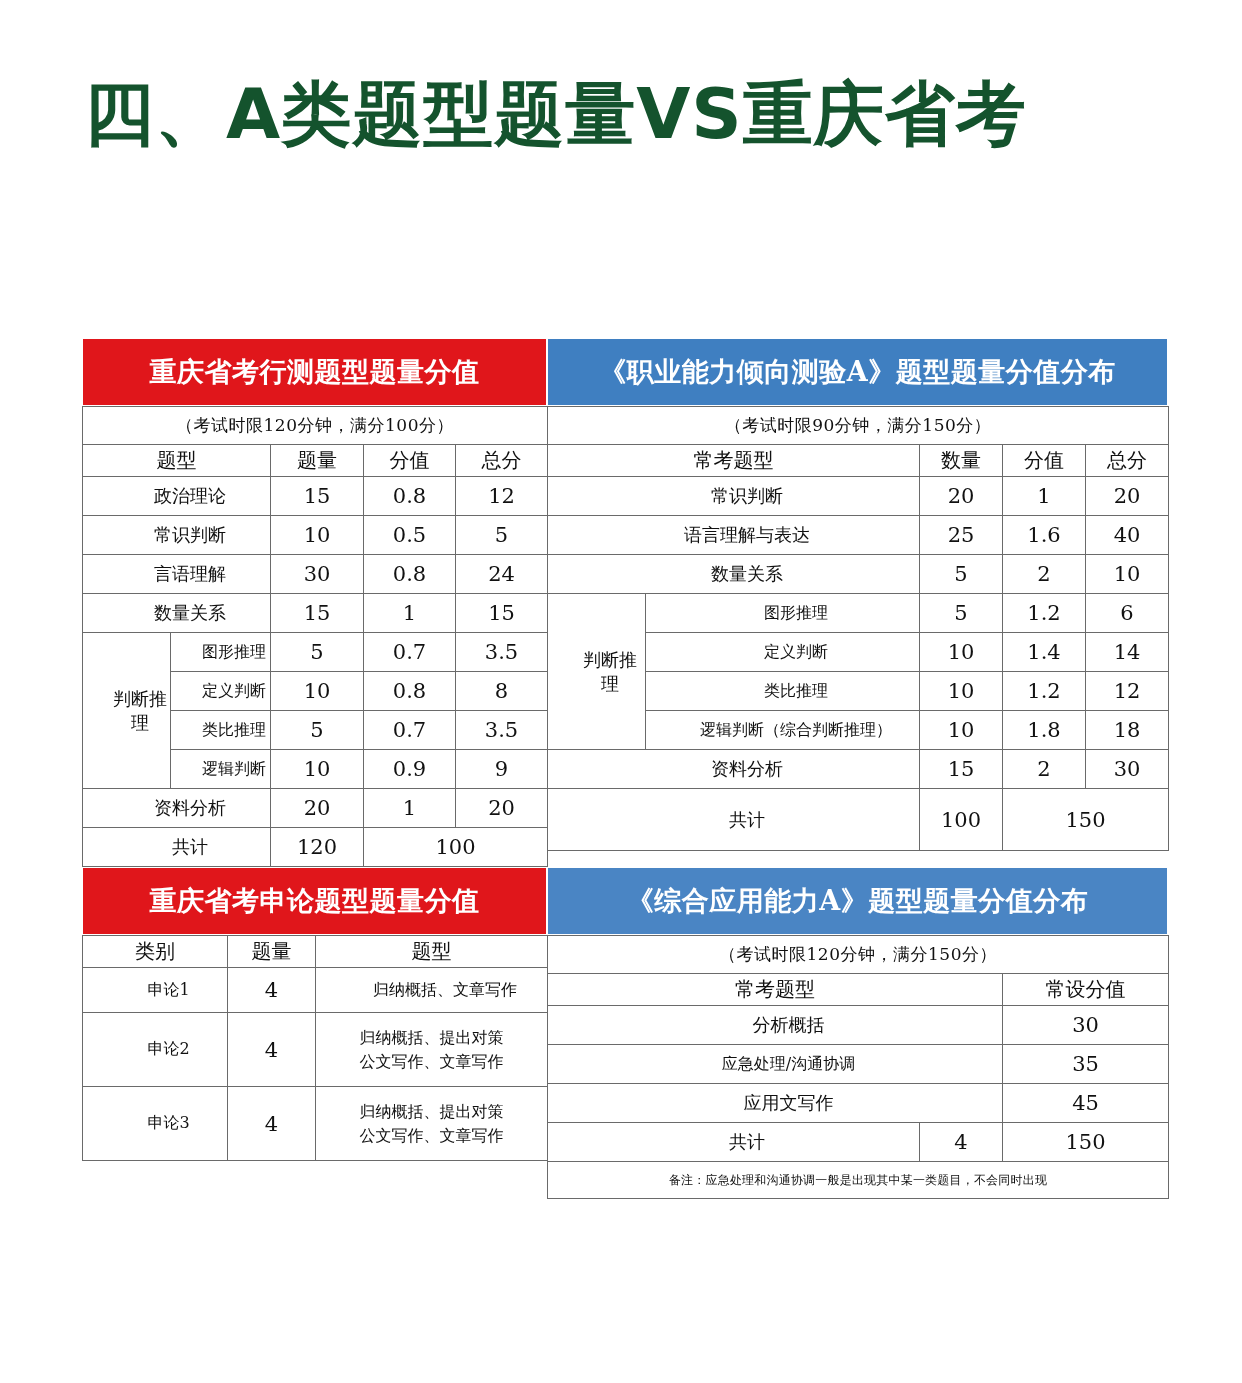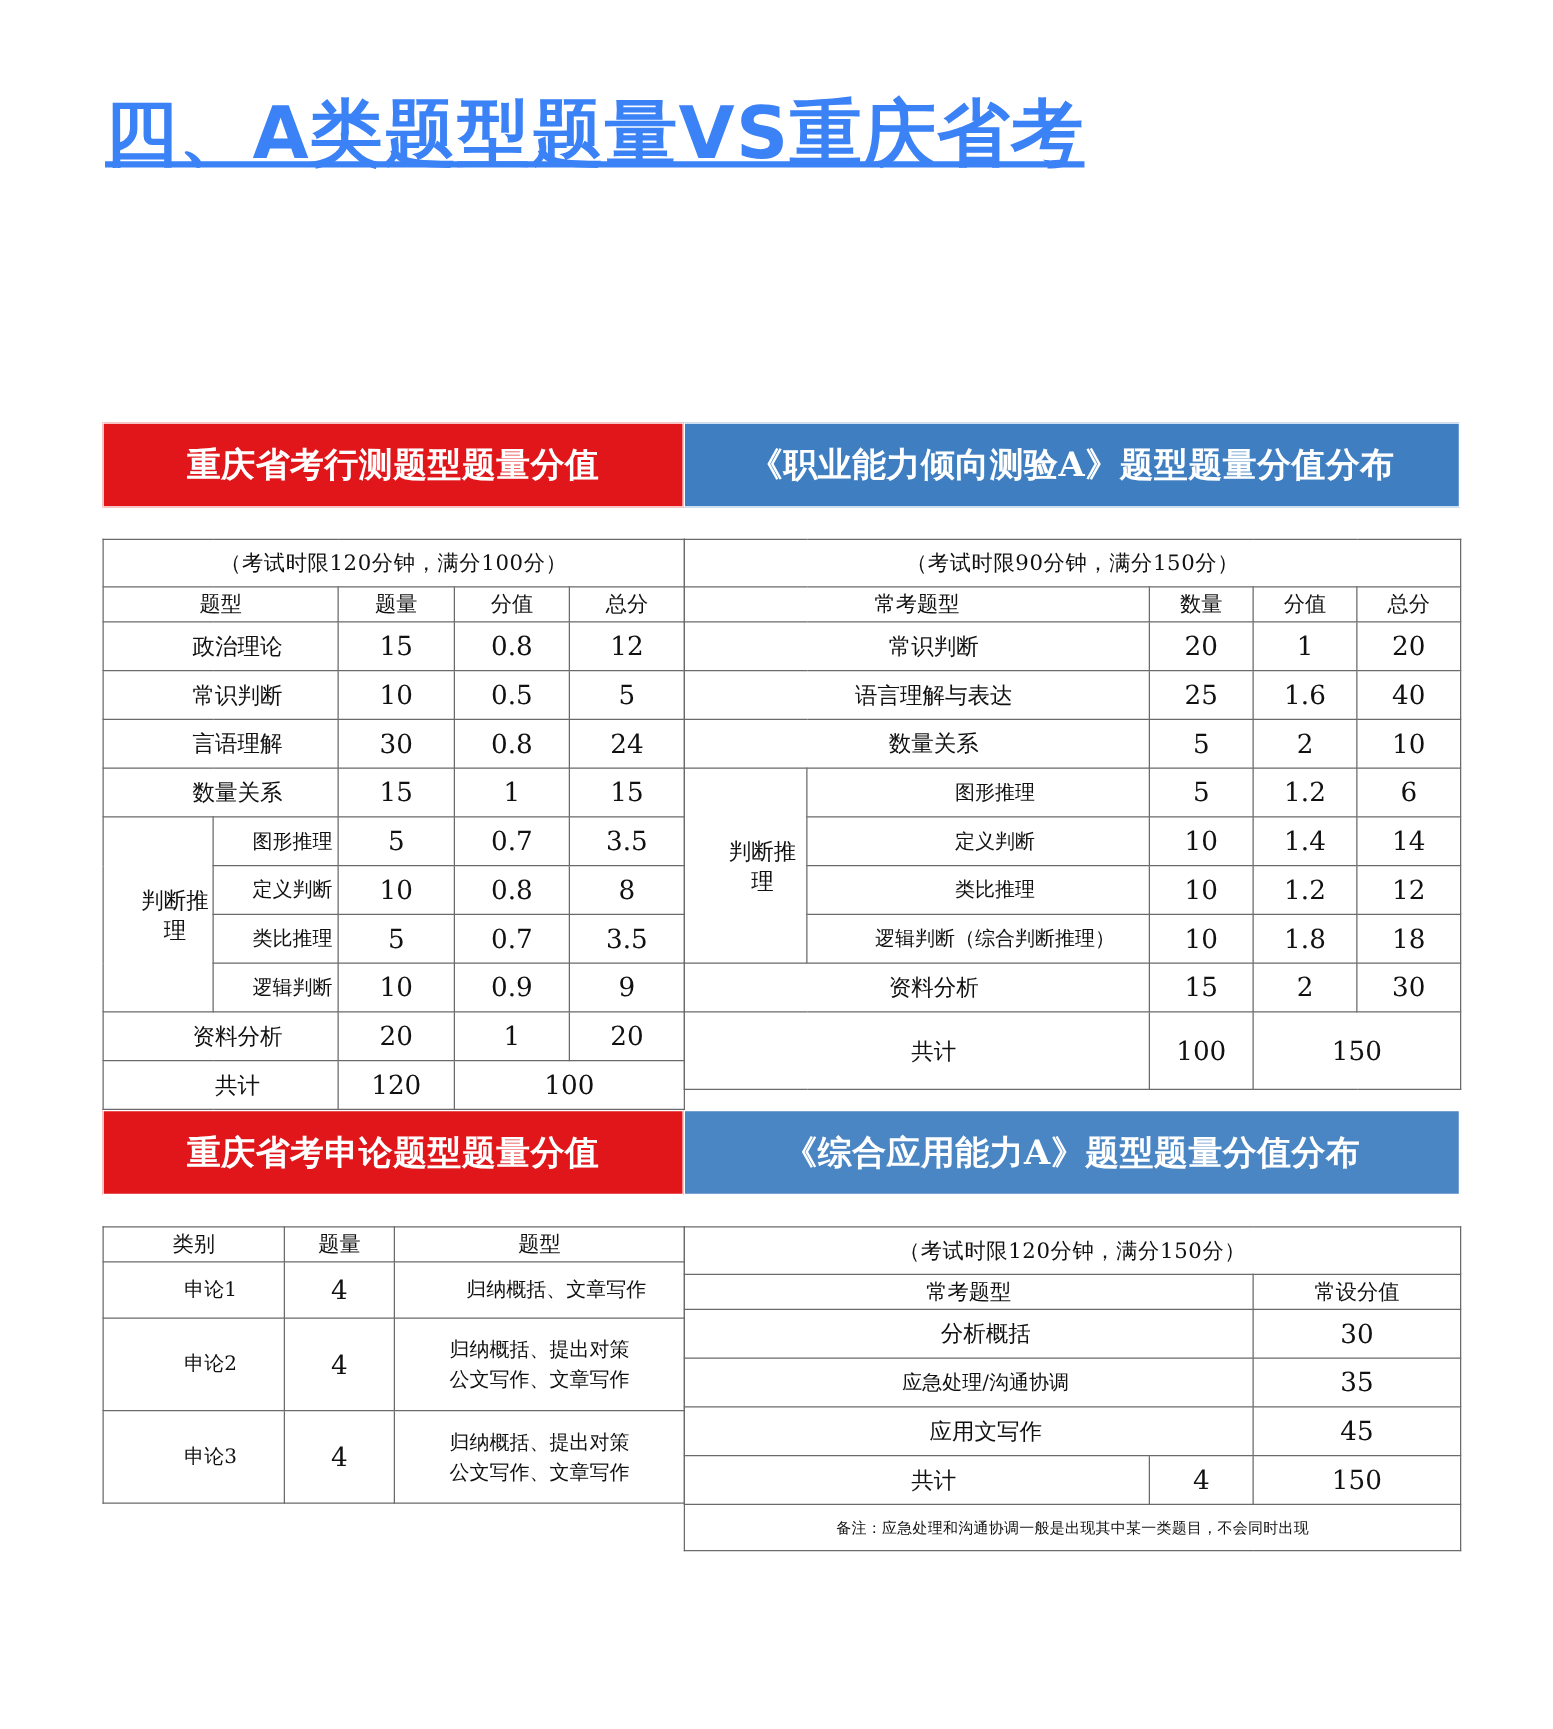--- a/index.html
+++ b/index.html
@@ -11,27 +11,26 @@
     width: 1242px; height: 1383px;
     font-family: "Liberation Sans", sans-serif;
     color: #000;
     position: relative;
     overflow: hidden;
   }
   .page-title {
     position: absolute;
     left: 84px;
     top: 68px;
-    font-size: 58px;
+    font-size: 70px;
     font-weight: bold;
-    color: #3b82f6;
+    color: #14532d;
     letter-spacing: 1px;
     white-space: nowrap;
     font-family: "DejaVu Sans", sans-serif;
-    text-decoration: underline;
   }
   .grid {
     position: absolute;
     left: 82px;
     top: 338px;
     width: 1086px;
   }
   .row2 { display: flex; }
   .col-left { width: 465px; }
   .col-right { width: 621px; }
@@ -50,37 +49,36 @@
     letter-spacing: 0.5px;
   }
   .hdr.red { background: #e0161b; }
   .hdr.blue { background: #3f7fc1; }
   .hdr.blue.lighter { background: #4a85c4; }
 
   table {
     border-collapse: collapse;
     width: 100%;
     table-layout: fixed;
-    margin-top: 25px;
   }
   td {
     border: 1px solid #6a6a6a;
     text-align: center;
     vertical-align: middle;
     font-family: "DejaVu Serif", serif;
     color: #111;
     padding: 2px 2px;
   }
   .subtitle-cell {
     font-size: 17px;
     height: 38px;
     letter-spacing: 0.5px;
   }
   .th-cell {
-    font-size: 17px;
+    font-size: 20px;
     height: 22px;
   }
   .d-cell {
     font-size: 21px;
     height: 39px;
   }
   .lbl-cell {
     font-size: 18px;
     height: 39px;
     padding-left: 29px;

